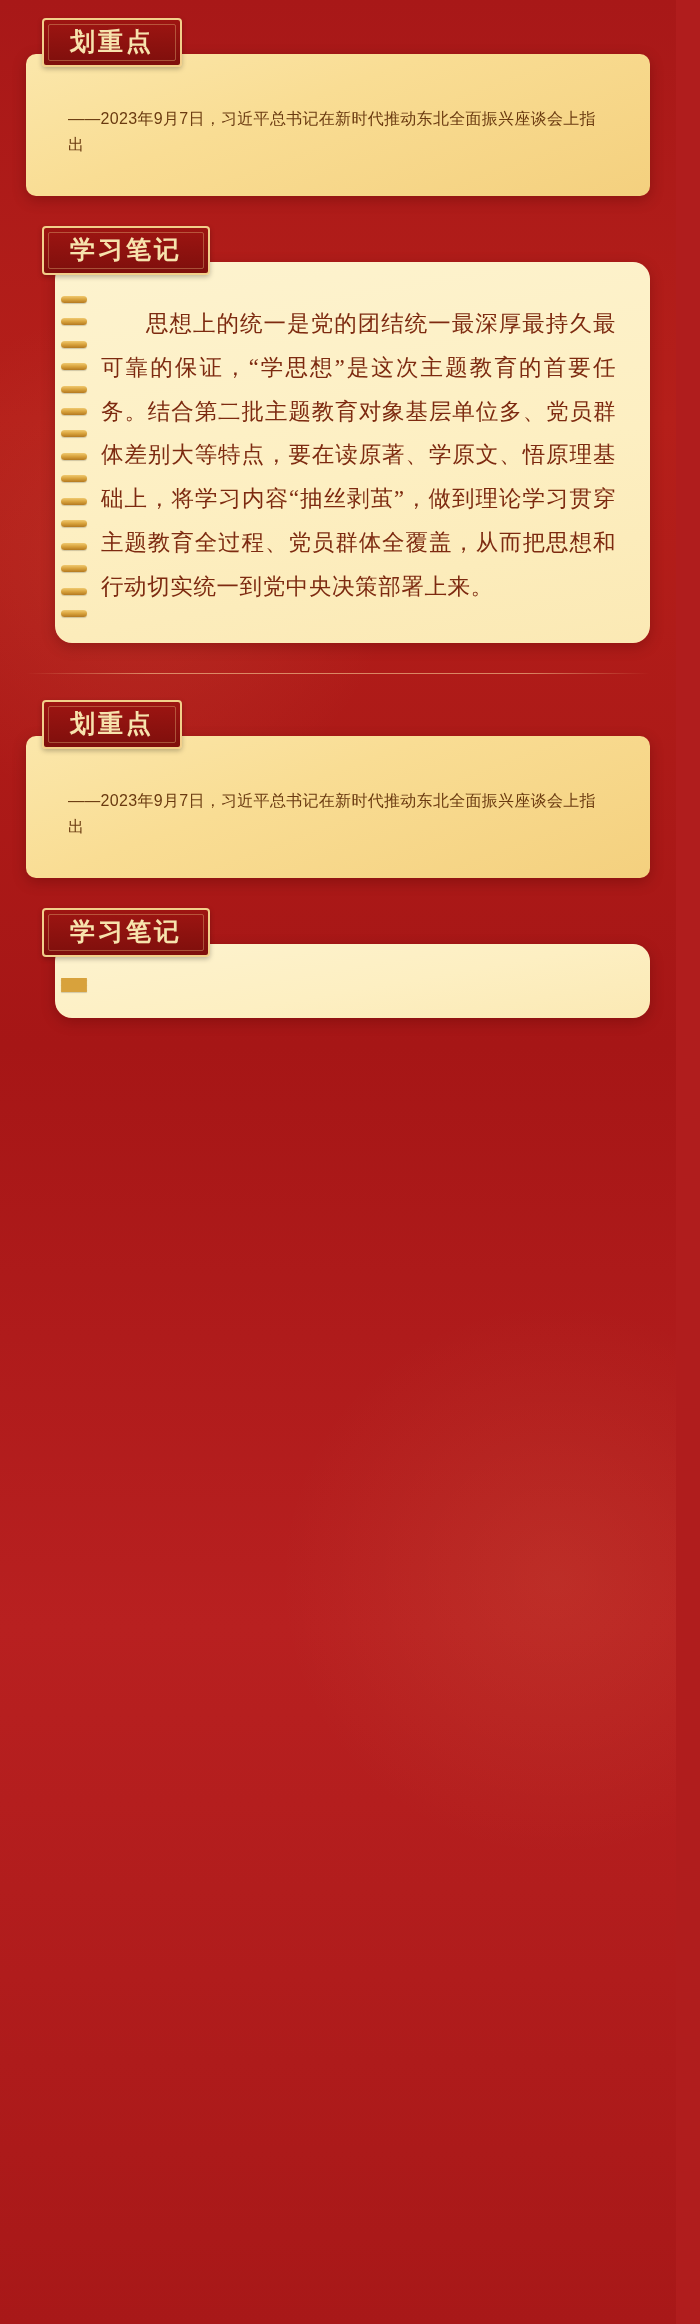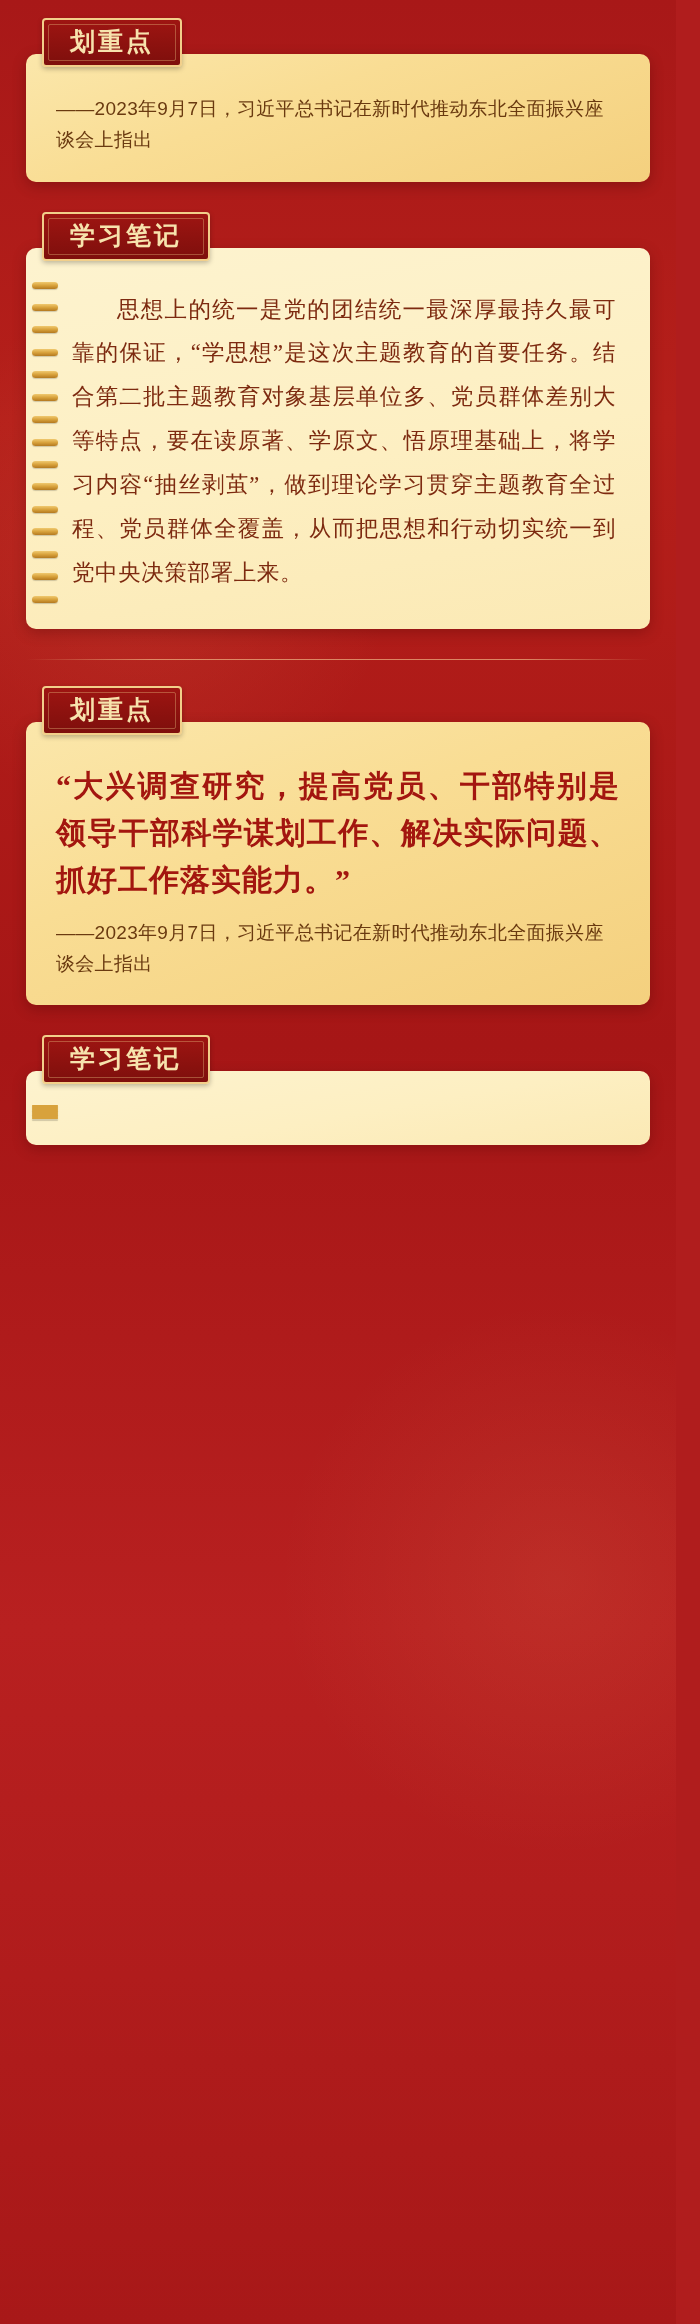--- a/index.html
+++ b/index.html
@@ -95,40 +95,41 @@
     font-size: 30px;
     line-height: 1.58;
     font-weight: bold;
     letter-spacing: 1px;
     font-family: "Liberation Serif", "DejaVu Serif", serif;
     text-align: justify;
     margin: 0 0 14px 0;
   }
   .quote-source {
     color: #6a3a10;
-    font-size: 19px;
+    font-size: 16px;
     line-height: 1.62;
     text-align: left;
     letter-spacing: 0.3px;
     font-family: "Liberation Sans", sans-serif;
-    margin: 0;
+    margin: 12px;
   }
 
   
   .notes-wrap {
     position: relative;
     margin: 0 26px 0 26px;
   }
   .card-notes {
     position: relative;
     background: linear-gradient(170deg,#fdf3cf 0%, #fdefc2 55%, #fbe9b4 100%);
-    border-radius: 10px;
+    border-radius: 17px;
     padding: 40px 34px 34px 46px;
     box-shadow: 0 4px 14px rgba(60,0,0,0.28);
     box-sizing: border-box;
+    margin-left: 29px;
   }
   .spiral {
     position: absolute;
     left: 6px;
     top: 34px;
     bottom: 26px;
     width: 26px;
     z-index: 4;
     display: flex;
     flex-direction: column;
@@ -210,21 +211,20 @@
 
   <div class="divider"></div>
 
   <div class="section">
 
     <div class="tag-wrap">
       <span class="tag">划重点</span>
     </div>
 
     <div class="card-quote">
-      <p class="quote-text">“大兴调查研究，提高党员、干部特别是领导干部科学谋划工作、解决实际问题、抓好工作落实能力。”</p>
       <p class="quote-source">——2023年9月7日，习近平总书记在新时代推动东北全面振兴座谈会上指出</p>
     </div>
 
     <div class="gap-md"></div>
 
     <div class="tag-wrap">
       <span class="tag">学习笔记</span>
     </div>
 
     <div class="notes-wrap">

